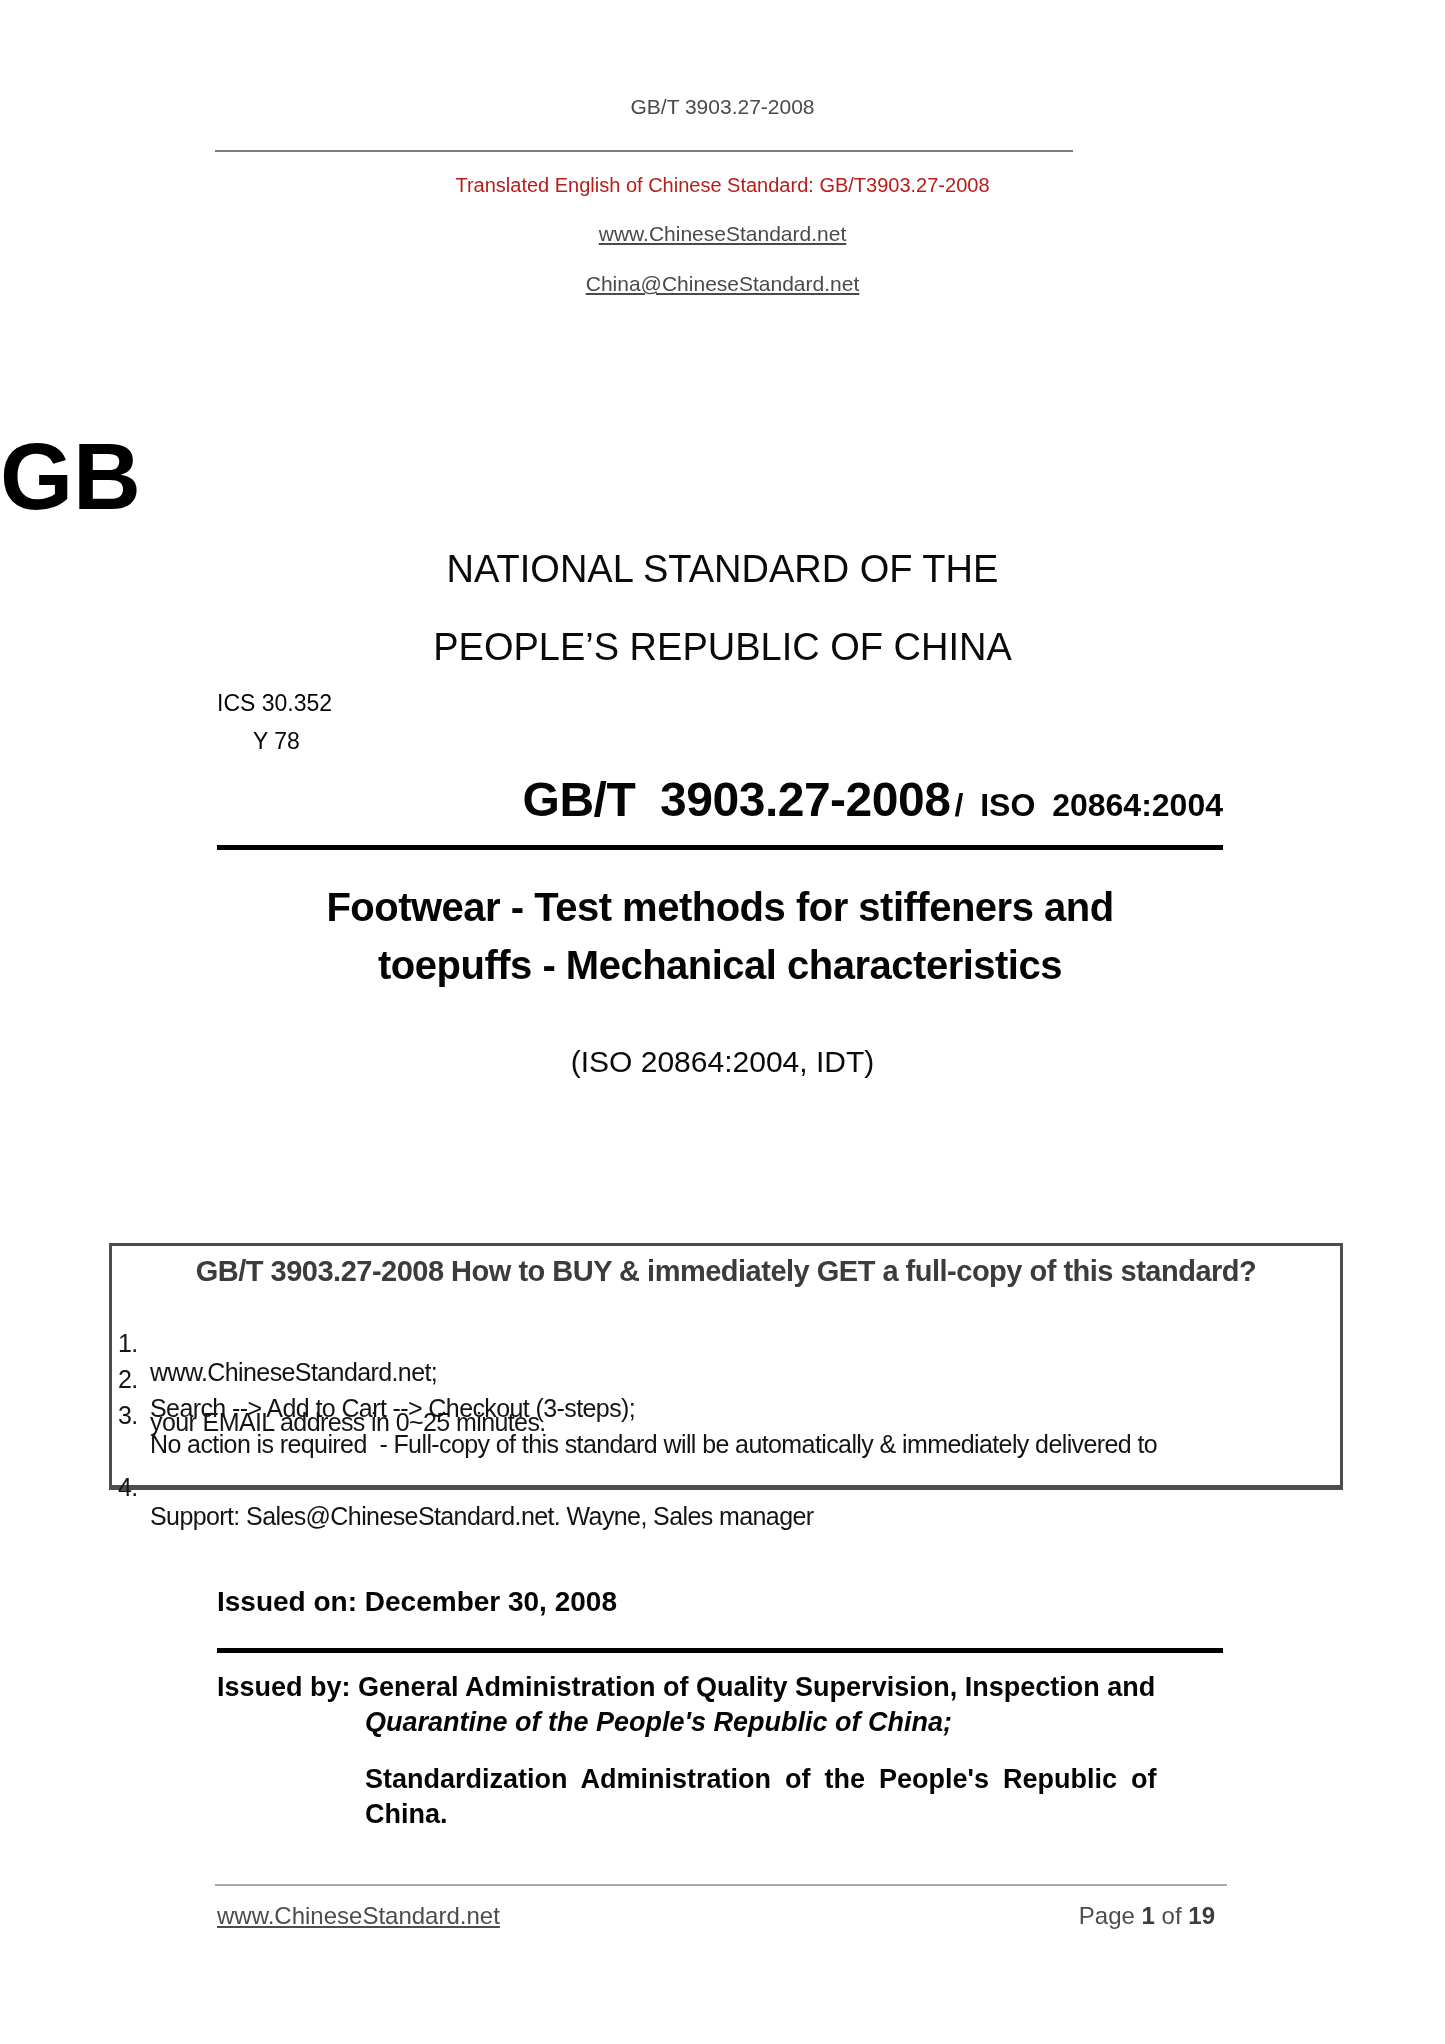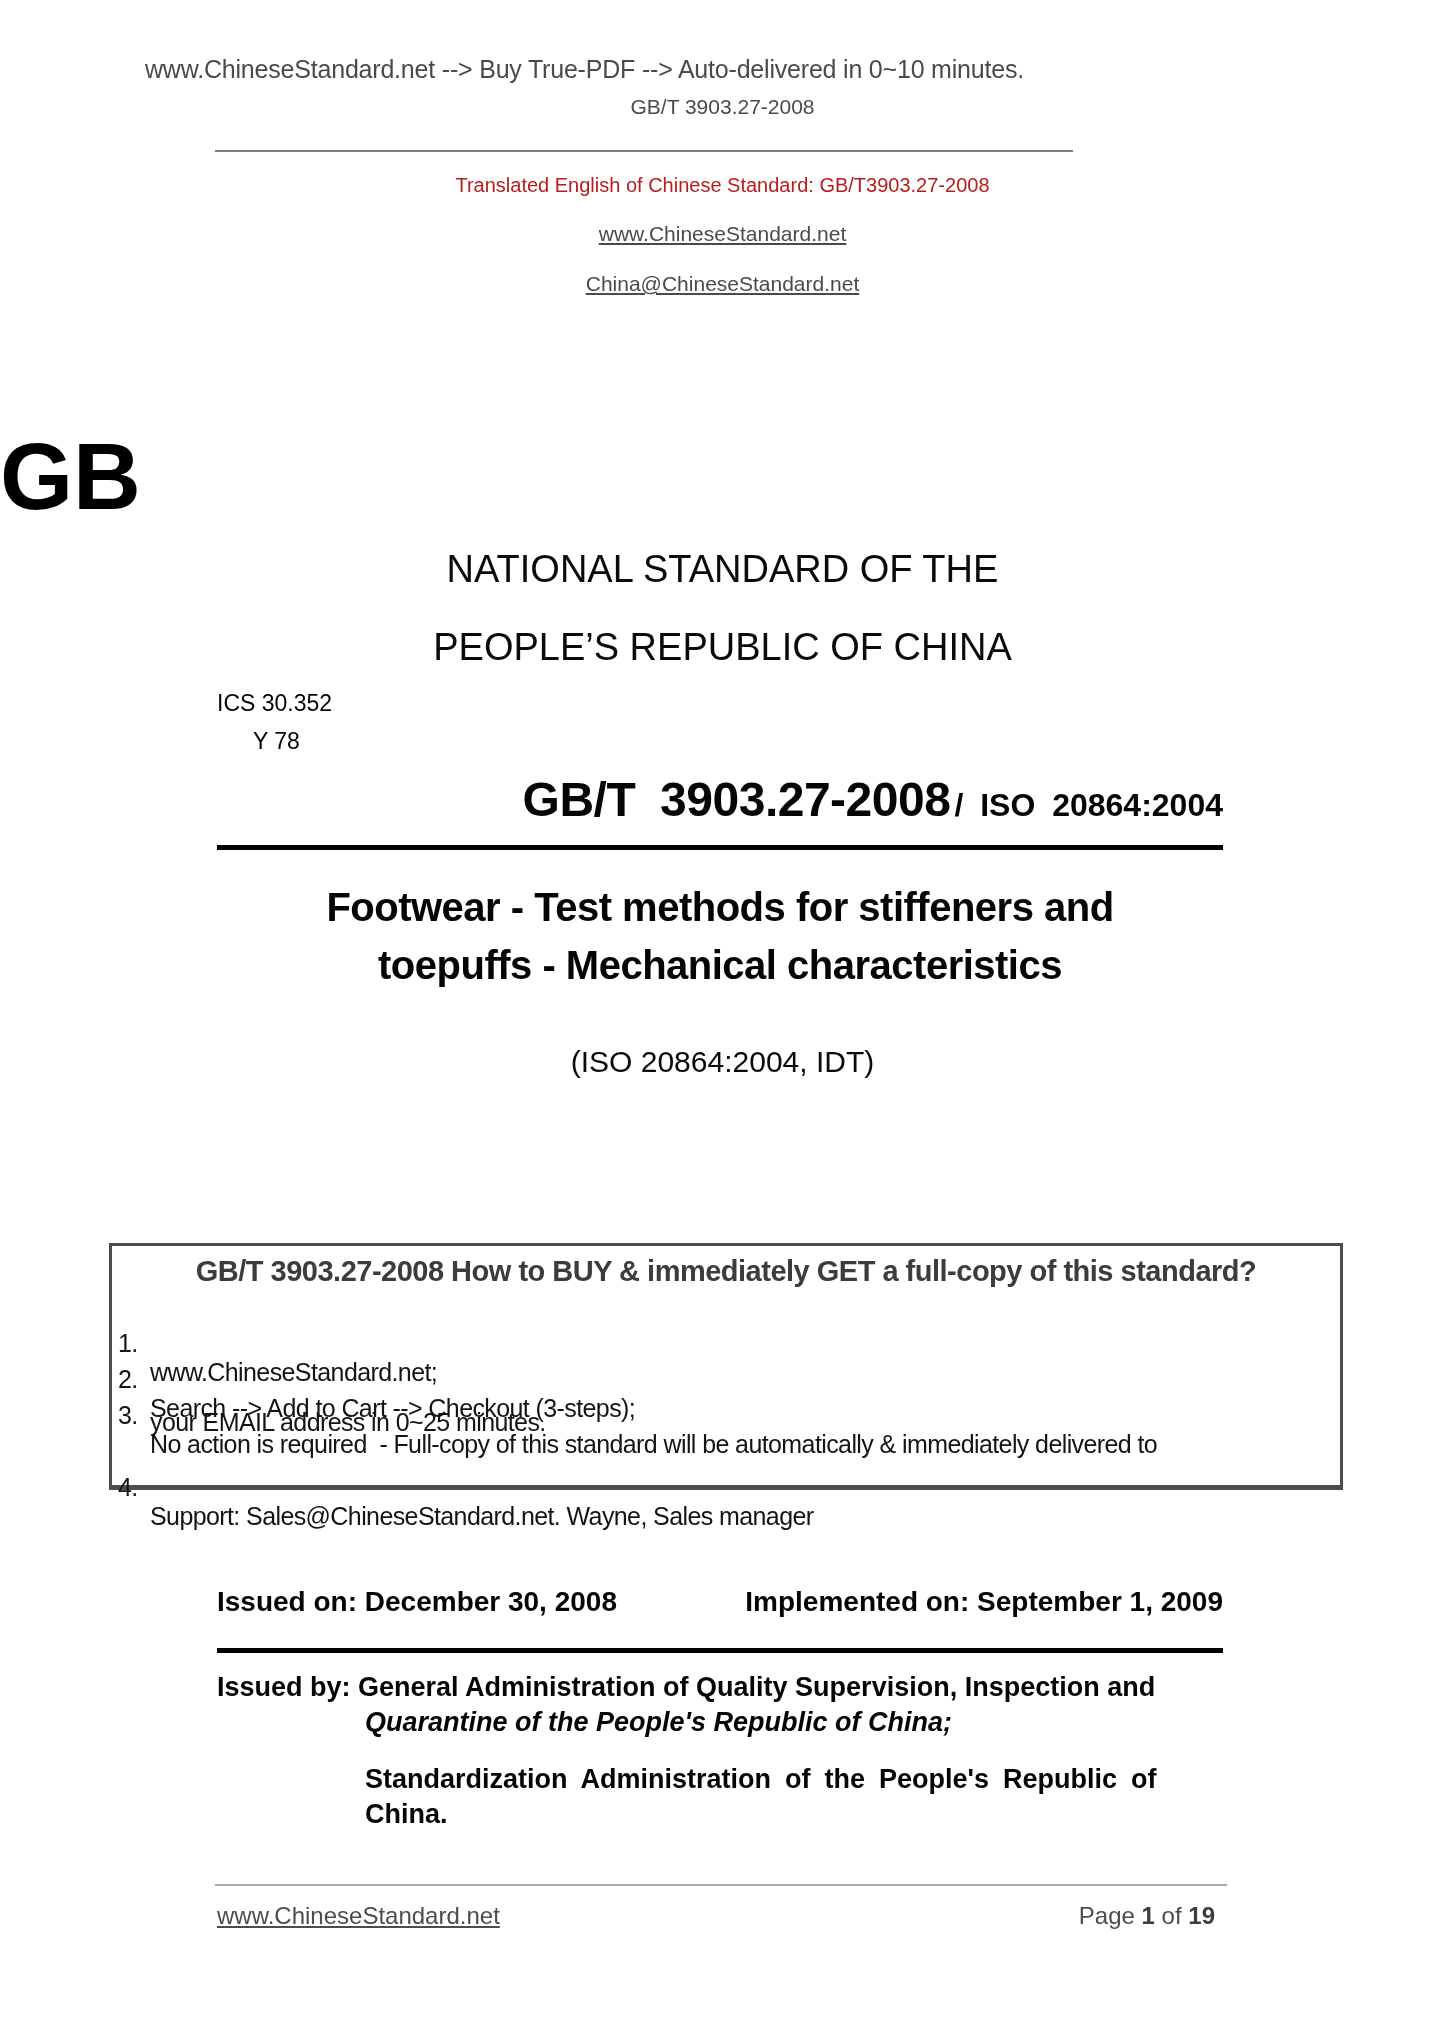--- a/index.html
+++ b/index.html
@@ -72,21 +72,20 @@
   .ftr-rule{top:1884px;left:215px;width:1012px;height:2px;background:#a9a9a9;}
   .ftr-link{top:1902px;left:217px;font-size:24px;color:#4c4c4c;text-decoration:underline;cursor:pointer;}
   .ftr-page{top:1902px;left:auto;right:230px;font-size:24px;color:#4c4c4c;}
   .ftr-page b{color:#3d3d3d;}
 </style>
 </head>
 <body>
 
 <div class="page">
 
-  <div class="abs hdr1">www.ChineseStandard.net --&gt; Buy True-PDF --&gt; Auto-delivered in 0~10 minutes.</div>
   <div class="abs ctr hdr2">GB/T 3903.27-2008</div>
   <div class="abs hdr-rule"></div>
   <div class="abs ctr translated">Translated English of Chinese Standard: GB/T3903.27-2008</div>
   <div class="abs ctr weblink"><span class="toplink">www.ChineseStandard.net</span></div>
   <div class="abs ctr maillink"><span class="toplink">China@ChineseStandard.net</span></div>
 
   <div class="abs gbmark">GB</div>
   <div class="abs ctr nat nat2">PEOPLE’S REPUBLIC OF CHINA</div>
   <div class="abs ctr nat nat1">NATIONAL STANDARD OF THE</div>
   <div class="abs ics">ICS 30.352</div>
@@ -116,21 +115,20 @@
       <span class="bb-txt">No action is required  - Full-copy of this standard will be automatically &amp; immediately delivered to</span>
     </div>
     <div class="bb-cont" style="top:162px;">your EMAIL address in 0~25 minutes.</div>
     <div class="bb-row" style="top:198px;">
       <span class="bb-num">4.</span>
       <span class="bb-txt">Support: Sales@ChineseStandard.net. Wayne, Sales manager</span>
     </div>
   </div>
 
   <div class="abs issline issued-on">Issued on: December 30, 2008</div>
-  <div class="abs issline implemented">Implemented on: September 1, 2009</div>
   <div class="abs rule-heavy rule2"></div>
 
   <div class="abs issuedby"><span>Issued by: </span><span>General Administration of Quality Supervision, Inspection and</span></div>
   <div class="abs issuer-l2">Quarantine of the People's Republic of China;</div>
   <div class="abs issuer2a">Standardization Administration of the People's Republic of</div>
   <div class="abs issuer2b">China.</div>
 
   <div class="abs ftr-rule"></div>
   <div class="abs ftr-link">www.ChineseStandard.net</div>
   <div class="abs ftr-page"><span>Page</span> <b>1</b> <span>of</span> <b>19</b></div>

